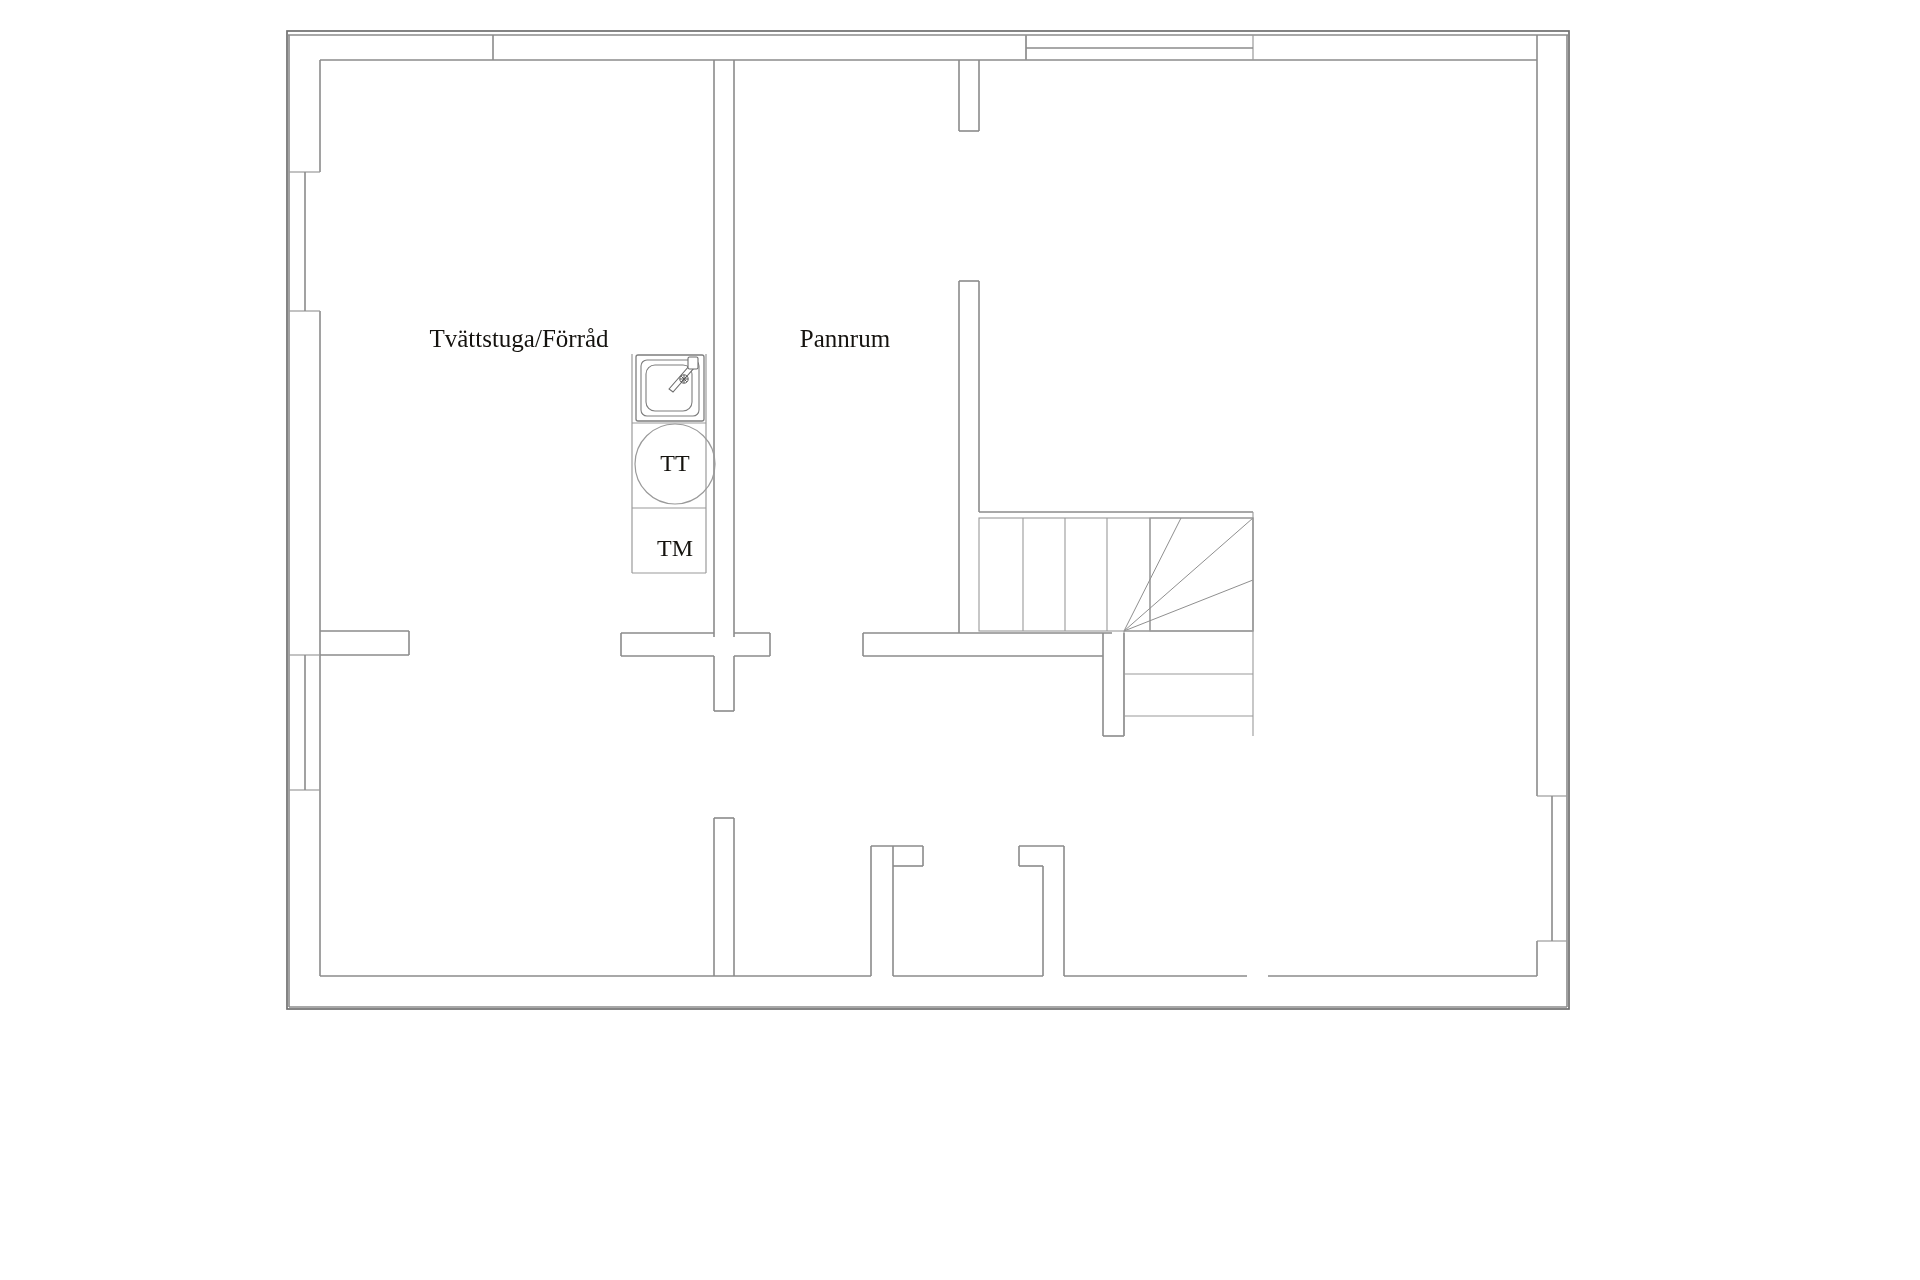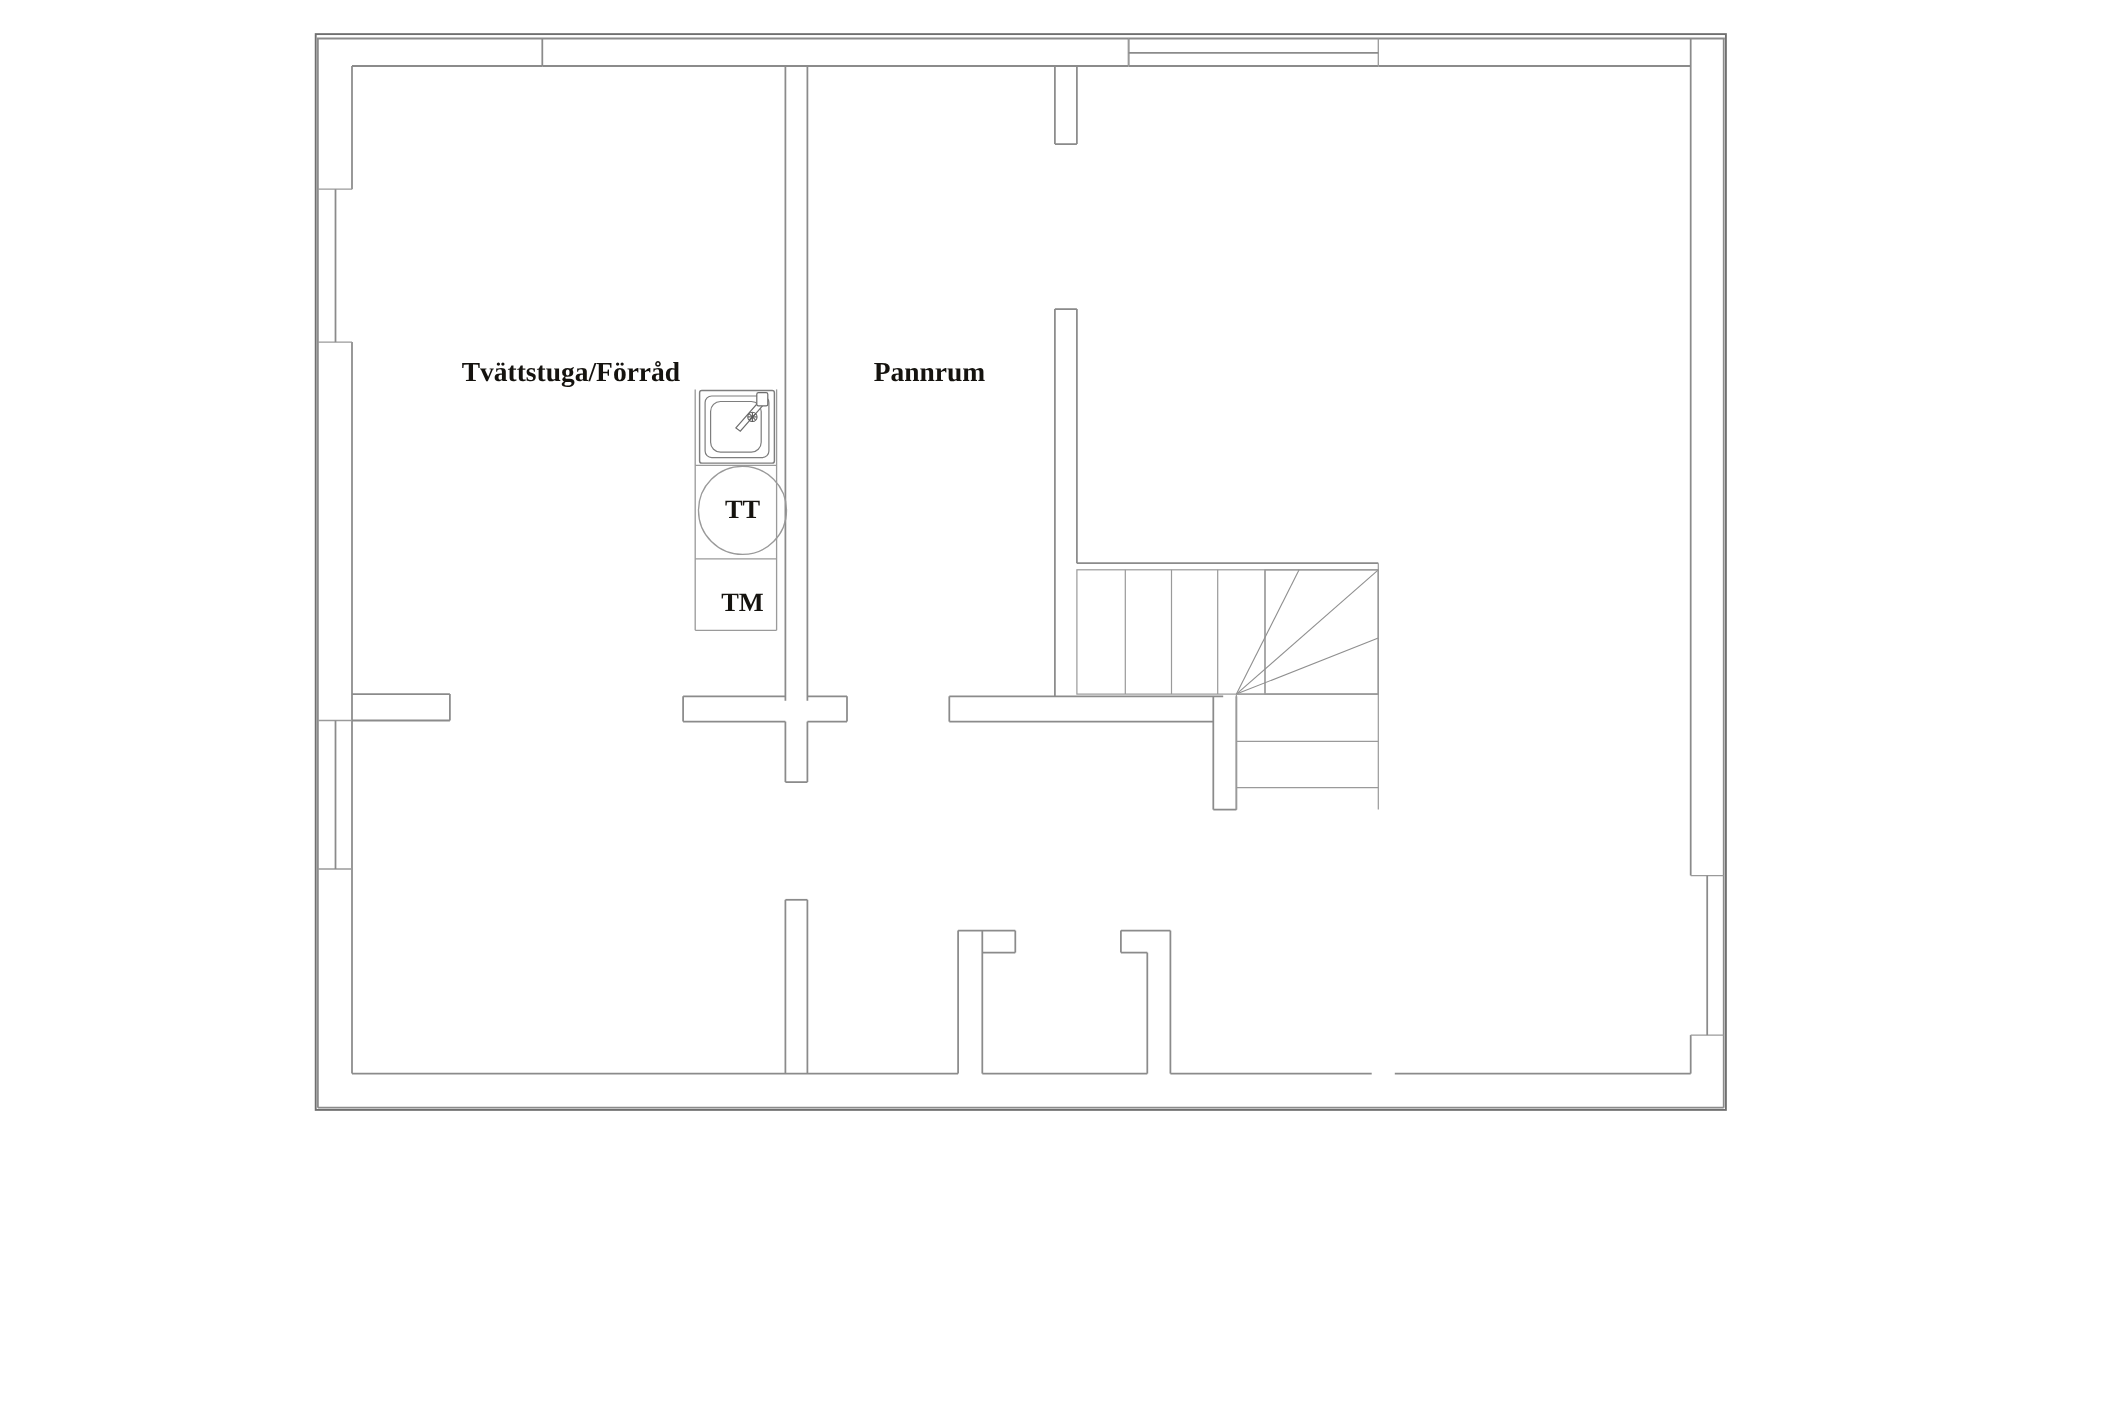--- a/index.html
+++ b/index.html
@@ -11,21 +11,20 @@
     width: 1920px;
     height: 1280px;
     overflow: hidden;
     font-family: "Liberation Serif", "DejaVu Serif", serif;
   }
   #plan-root {
     position: relative;
     width: 1920px;
     height: 1280px;
     background: #ffffff;
-    font-weight: bold;
   }
   svg#floorplan {
     position: absolute;
     left: 0;
     top: 0;
     width: 1920px;
     height: 1280px;
     display: block;
   }
   .wall-line {

